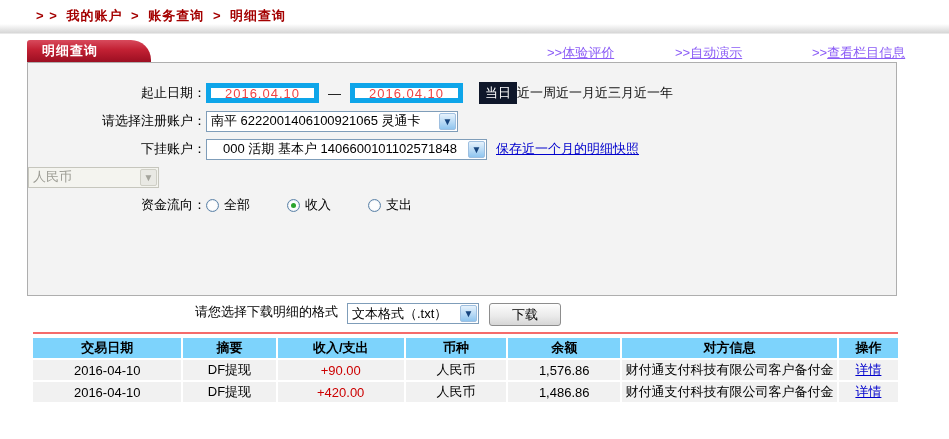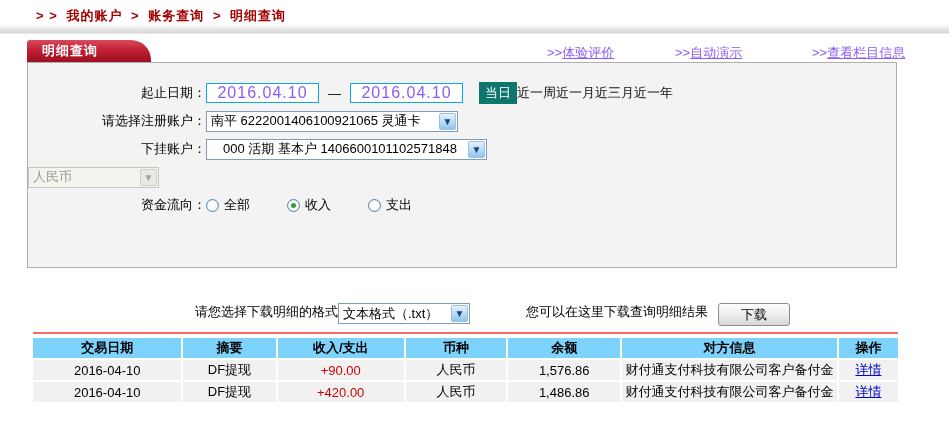--- a/index.html
+++ b/index.html
@@ -21,30 +21,30 @@
     padding-left:15px; color:#fff; font-weight:bold; font-size:13px; letter-spacing:1px;
     background:linear-gradient(180deg,#d84a5c 0%,#c22033 45%,#9c0f22 100%);
     border-radius:3px 20px 0 0; cursor:pointer; }
 
   
   .hlink { position:absolute; top:44px; color:#8b5cf6; font-size:13px; text-decoration:none; cursor:pointer; }
   .hlink .lbl { text-decoration:underline; }
   .hl1 { left:547px; } .hl2 { left:675px; } .hl3 { left:812px; }
 
   
-  .panel { position:absolute; top:62px; left:27px; width:870px; height:206px;
+  .panel { position:absolute; top:62px; left:27px; width:870px; height:234px;
     background:#f3f3f3; border:1px solid #aeaeae; padding-top:16px; }
   .form-row { display:flex; align-items:center; height:28px; }
   .form-label { width:178px; text-align:right; flex:none; color:#000; }
 
-  .xp-input { width:113px; height:20px; border:1px solid #0ea5e9; background:#fff;
-    text-align:center; font-size:16px; font-family:inherit; letter-spacing:1px; color:#8b5cf6; }
+  .xp-input { width:113px; height:20px; border:5px solid #0ea5e9; background:#fff;
+    text-align:center; font-size:13px; font-family:inherit; letter-spacing:1px; color:#ef4444; }
   .dash { margin:0 9px; }
 
-  .badge-today { margin-left:16px; background:#0f766e; color:#fff; padding:2px 6px; cursor:pointer; }
+  .badge-today { margin-left:16px; background:#0f172a; color:#fff; padding:2px 6px; cursor:pointer; }
   .quick-opt { cursor:pointer; color:#111; }
 
   .xp-select { height:21px; border:1px solid #7f9db9; background:#fff;
     display:inline-flex; align-items:center; cursor:pointer; }
   .xp-select .txt { flex:1; padding:0 4px; white-space:nowrap; overflow:hidden; }
   .xp-select .arrow { flex:none; width:17px; height:17px; margin:1px; border:1px solid #9ebfe0; border-radius:2px;
     background:linear-gradient(180deg,#e6f2fc 0%,#bcdcf6 50%,#8fc5ef 100%);
     color:#16447e; font-size:10px; line-height:16px; text-align:center; }
   .sel-register { width:252px; }
   .sel-sub { width:281px;padding-left:12px; }
@@ -133,20 +133,21 @@
         <span class="arrow">▼</span>
       </div>
     </div>
 
     <div class="form-row">
       <span class="form-label">下挂账户：</span>
       <div class="xp-select sel-sub">
         <span class="txt">000 活期 基本户 1406600101102571848</span>
         <span class="arrow">▼</span>
       </div>
+      <a class="snapshot-link">保存近一个月的明细快照</a>
     </div>
 
     <div class="form-row">
       <div class="xp-select sel-currency">
         <span class="txt">人民币</span>
         <span class="arrow">▼</span>
       </div>
     </div>
 
     <div class="form-row">
@@ -164,25 +165,24 @@
           <span class="radio-circle"></span>
           <span>支出</span>
         </span>
       </div>
     </div>
 
   </div>
 
   <div class="download-row">
     <span>请您选择下载明细的格式</span>
-    <div class="xp-select sel-format" style="margin-left:0;">
+    <div class="xp-select sel-format" style="margin-left:9px;">
       <span class="txt">文本格式（.txt）</span>
       <span class="arrow">▼</span>
     </div>
-    <span class="dl-result-label">您可以在这里下载查询明细结果</span>
     <button class="dl-btn">下载</button>
   </div>
 
   <div class="red-line"></div>
 
   <table class="data-table">
     <colgroup>
       <col style="width:148px">
         <col style="width:92px">
         <col style="width:126px">

